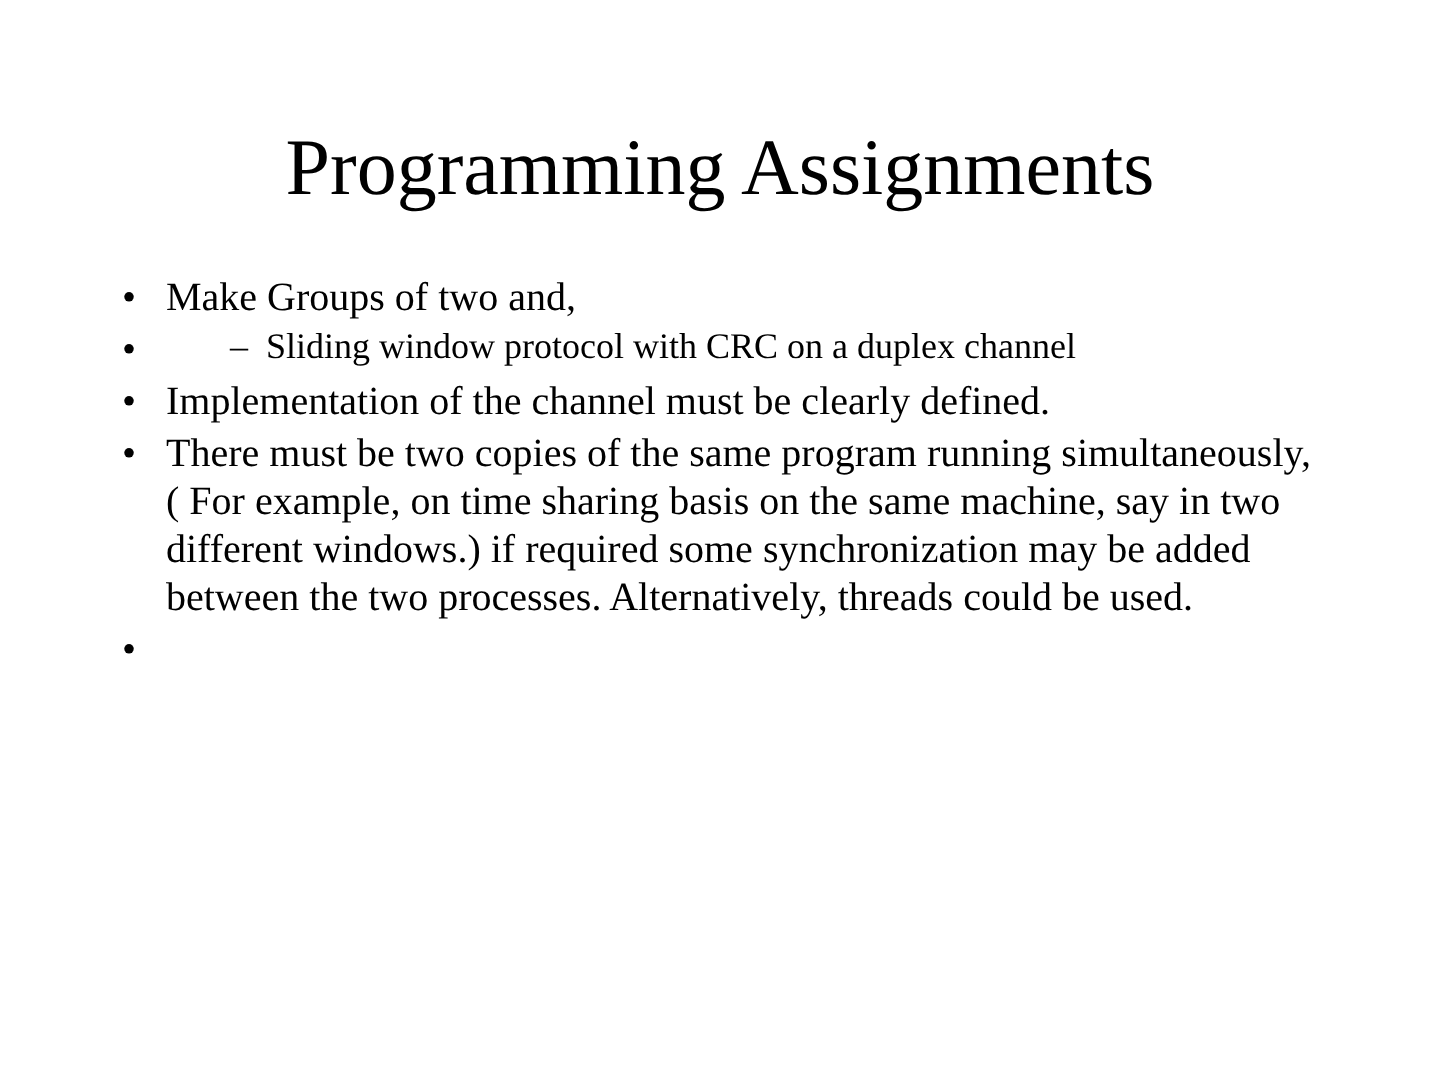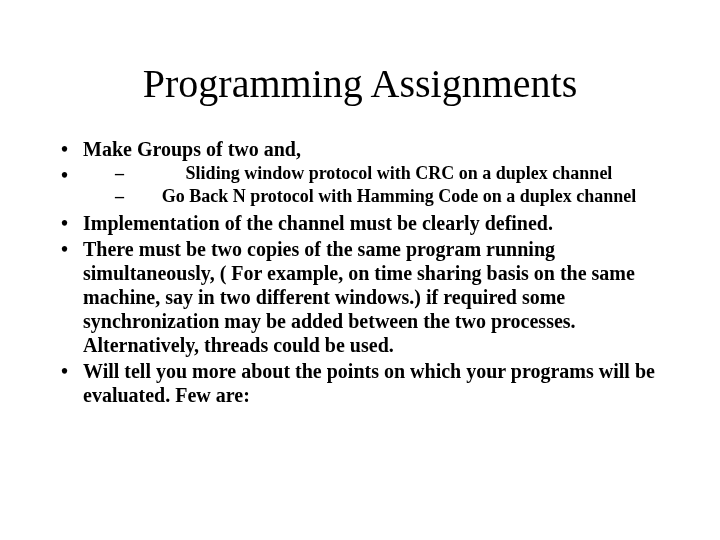--- a/index.html
+++ b/index.html
@@ -22,21 +22,20 @@
     text-align: center;
     margin: 0 0 30px 0;
     font-weight: normal;
   }
   ul.level1 {
     list-style: none;
     margin: 0;
     padding: 0;
     font-size: 20px;
     line-height: 1.2;
-    font-weight: bold;
   }
   ul.level1 > li {
     position: relative;
     padding-left: 28px;
     margin: 0 0 2px 0;
   }
   ul.level1 > li::before {
     content: "•";
     position: absolute;
     left: 6px;
@@ -45,21 +44,20 @@
   ul.level2 {
     list-style: none;
     margin: 2px 0 4px 0;
     padding: 0 0 0 28px;
     font-size: 18px;
   }
   ul.level2 > li {
     position: relative;
     padding-left: 22px;
     margin: 0 0 1px 0;
-    text-align: center;
   }
   ul.level2 > li::before {
     content: "–";
     position: absolute;
     left: 4px;
     top: 0;
   }
 </style>
 </head>
 <body>
@@ -71,32 +69,28 @@
 
     <li>
       <span>Make Groups of two and,</span>
     </li>
 
     <li>
       <ul class="level2">
         <li>
           <span>Sliding window protocol with CRC on a duplex channel</span>
         </li>
-        <li>
-          <span>Go Back N protocol with Hamming Code on a duplex channel</span>
-        </li>
       </ul>
     </li>
 
     <li>
       <span>Implementation of the channel must be clearly defined.</span>
     </li>
 
     <li>
       <span>There must be two copies of the same program running simultaneously, ( For example, on time sharing basis on the same machine, say in two different windows.) if required some synchronization may be added between the two processes. Alternatively, threads could be used.</span>
     </li>
 
     <li>
-      <span>Will tell you more about the points on which your programs will be evaluated. Few are:</span>
     </li>
 
   </ul>
 </div>
 
 </body></html>

